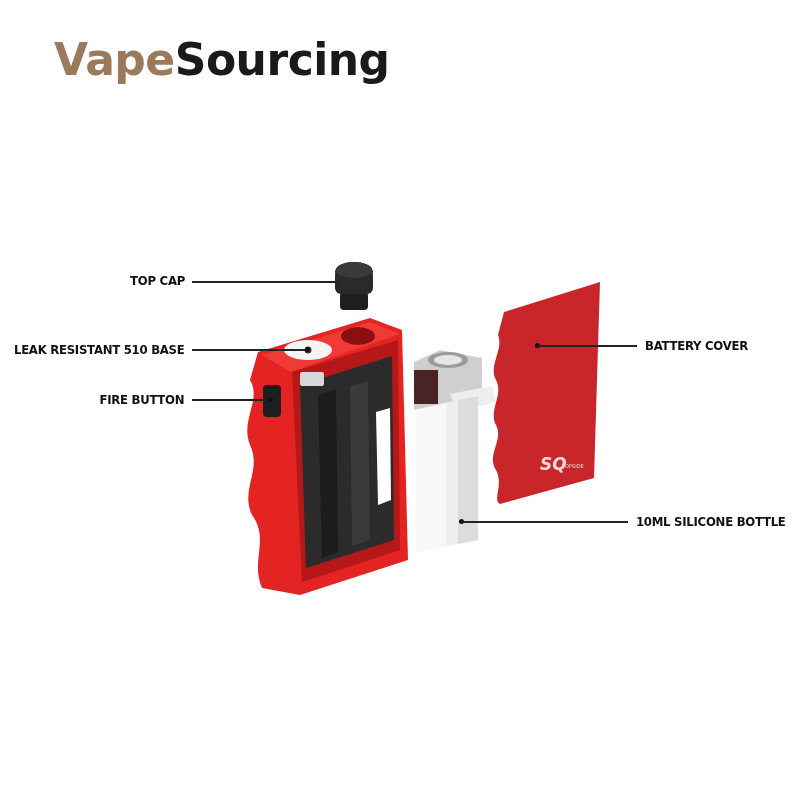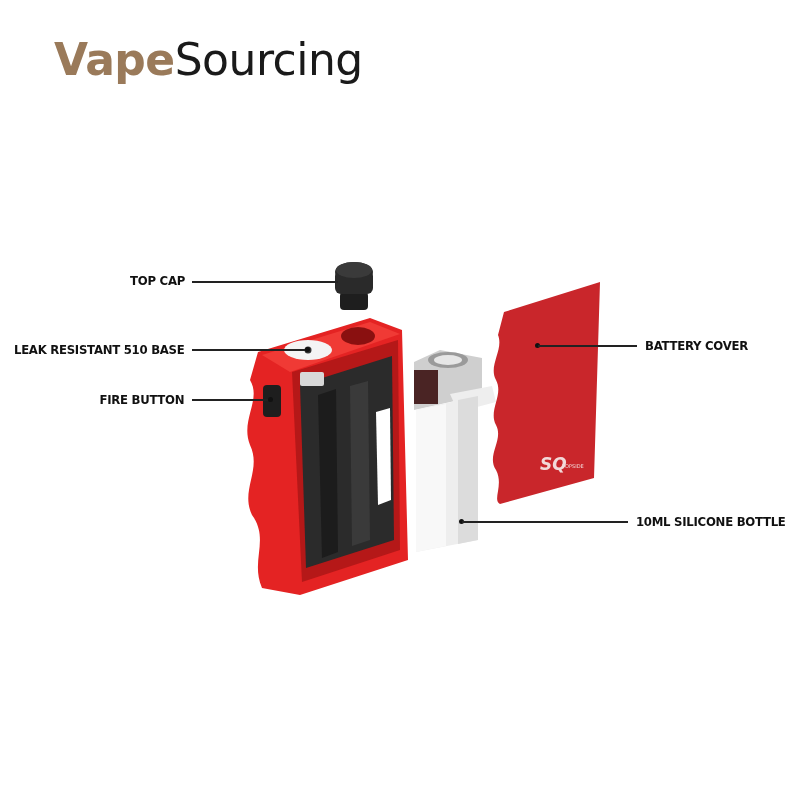--- a/index.html
+++ b/index.html
@@ -1,19 +1,19 @@
 <!DOCTYPE html>
 <html><head>
 <meta charset="utf-8">
 <style>
   html, body { margin:0; padding:0; }
   body { width:800px; height:800px; background:#ffffff; position:relative; overflow:hidden; font-family:"Liberation Sans", sans-serif; }
   .logo { position:absolute; left:54px; top:38px; font-family:"DejaVu Sans", sans-serif; font-size:44px; letter-spacing:-0.5px; line-height:1; }
   .logo .b1 { color:#9a7a5a; font-weight:bold; }
-  .logo .b2 { color:#1a1a1a; font-weight:normal; }
+  .logo .b2 { color:#1a1a1a; font-weight:bold; }
   .label { position:absolute; font-family:"DejaVu Sans", sans-serif; font-size:13px; font-weight:bold; color:#111; white-space:nowrap; letter-spacing:-0.3px; transform:scaleX(0.9); }
   .label.right { transform-origin:right center; }
   .label.left { transform-origin:left center; }
   .line { position:absolute; height:1.5px; background:#222; }
   .dot { position:absolute; width:5px; height:5px; border-radius:50%; background:#111; }
   svg.product { position:absolute; left:0; top:0; }
 </style>
 </head>
 <body>
 

